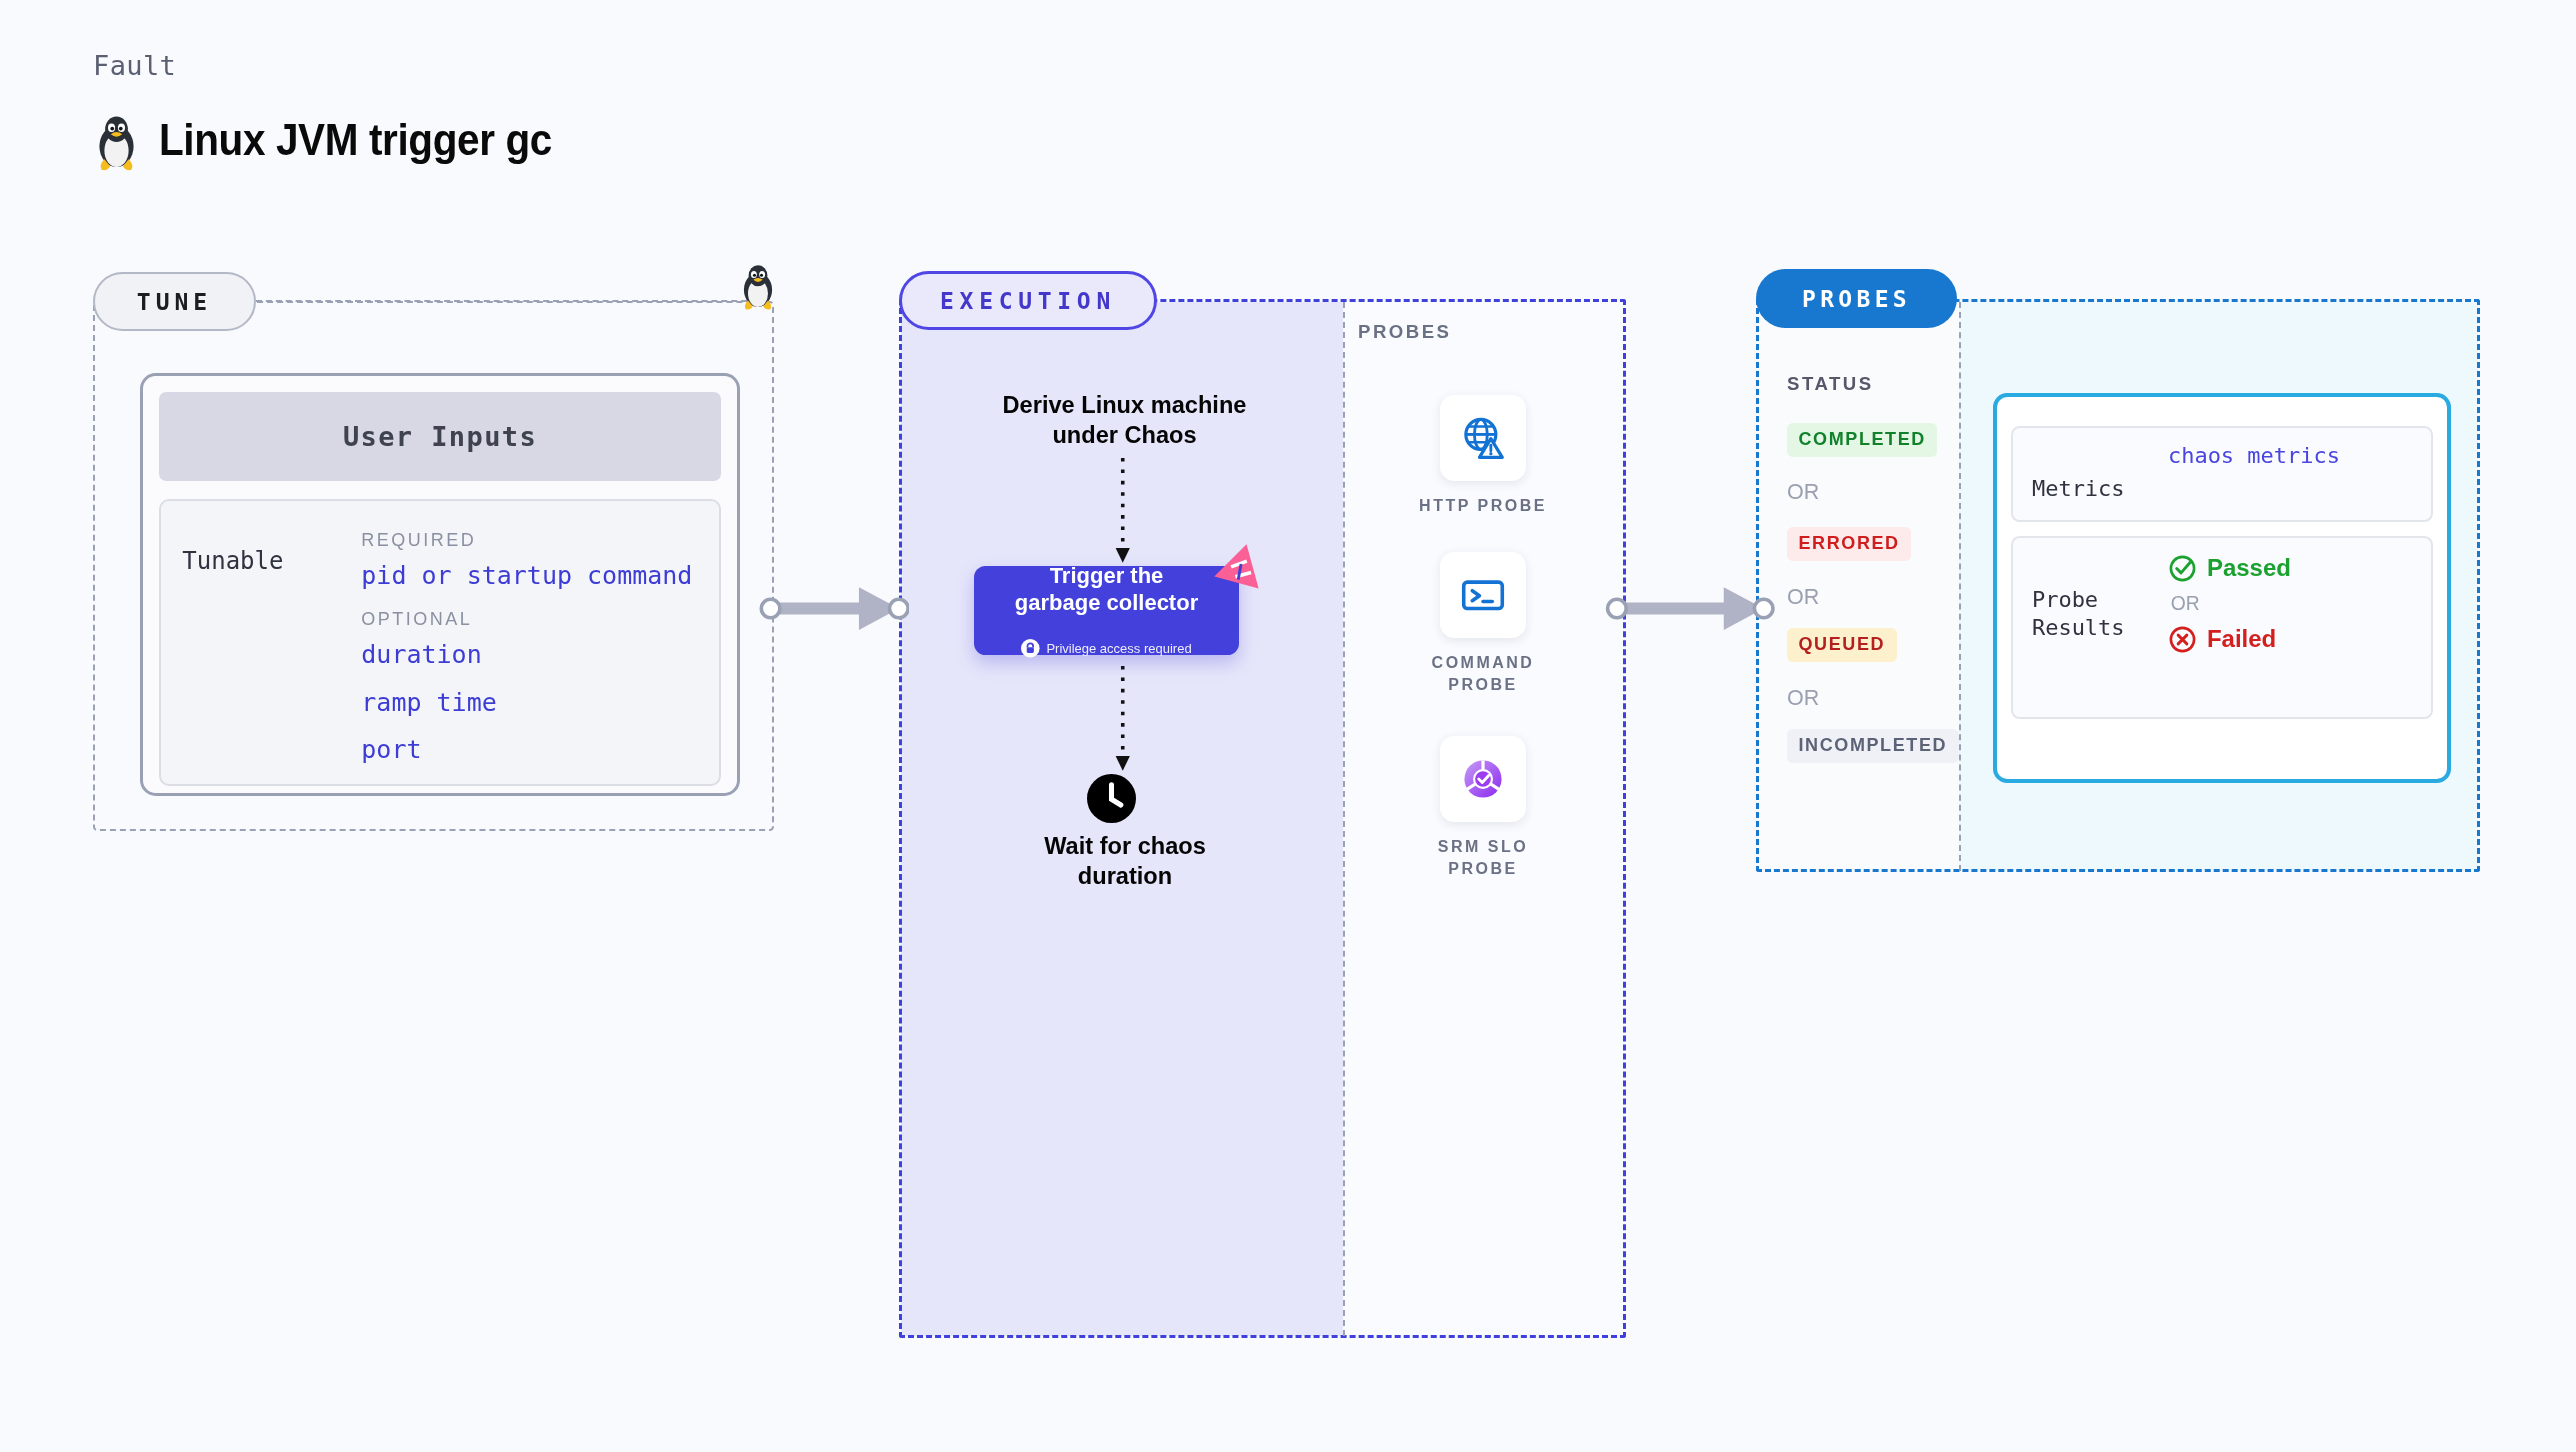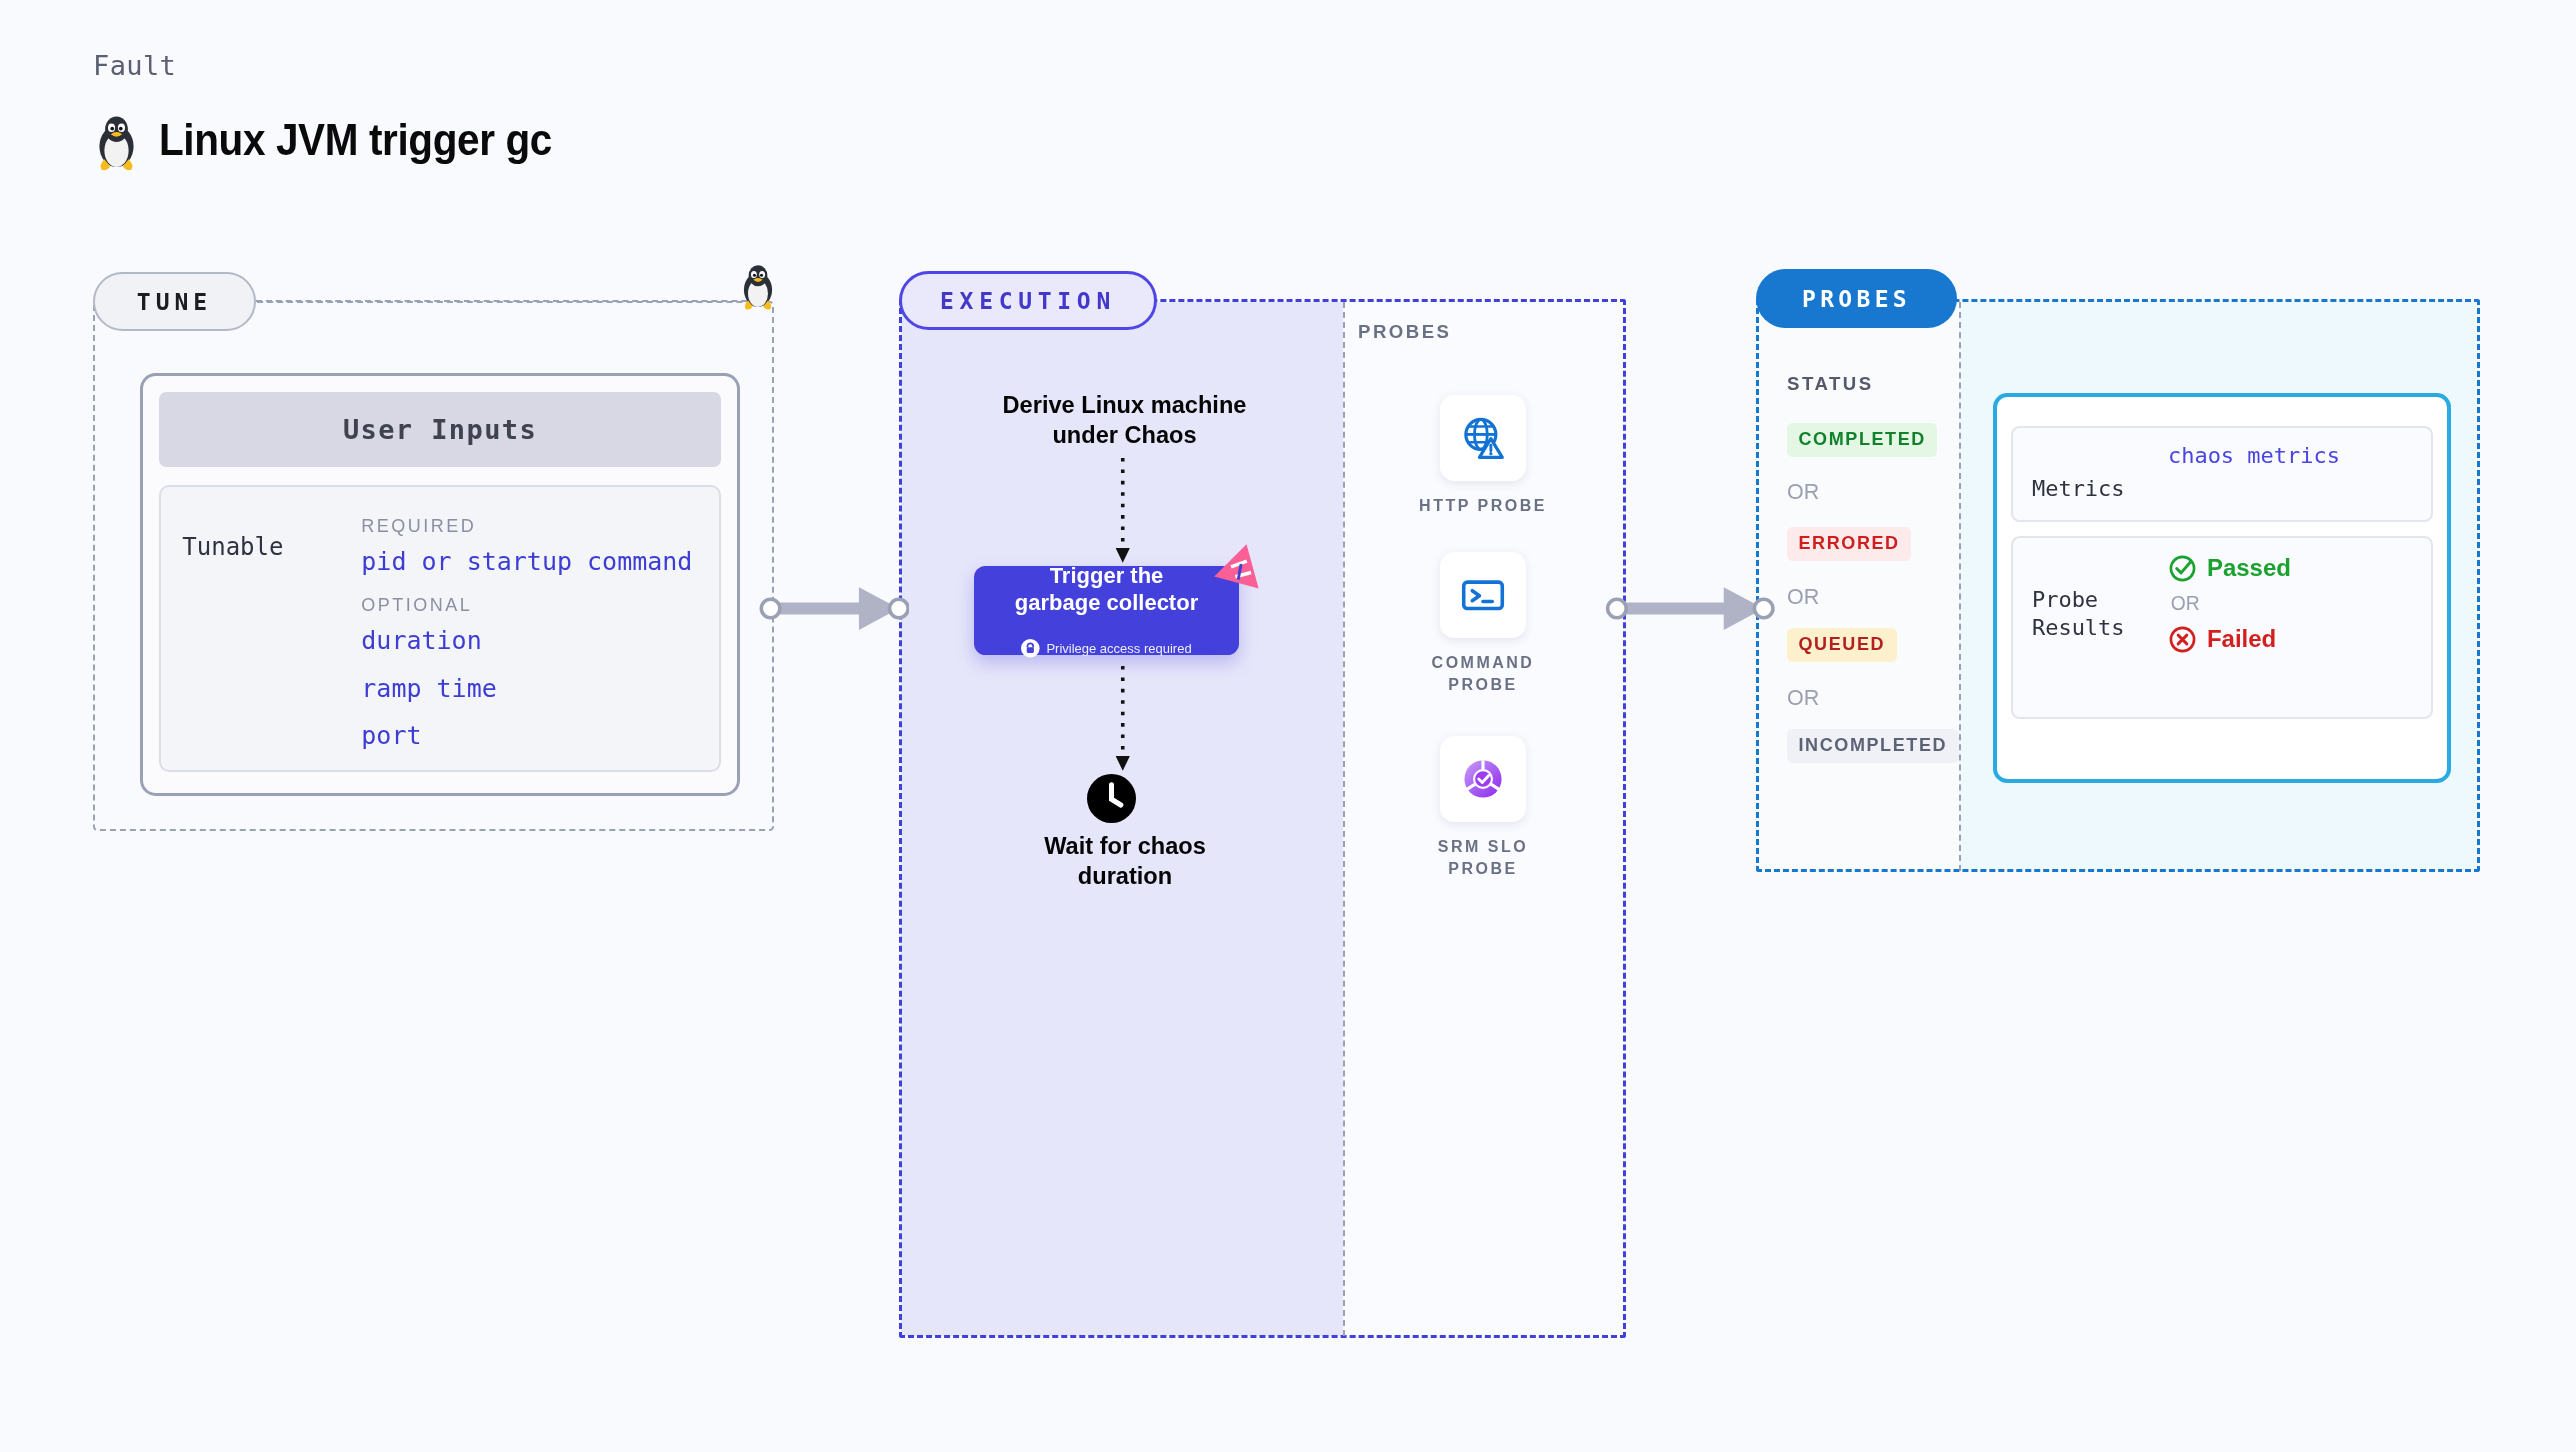--- a/index.html
+++ b/index.html
@@ -90,21 +90,21 @@
     position: absolute;
     left: 140px; top: 373px;
     width: 600px; height: 423px;
     border: 3.6px solid #9aa1b4;
     border-radius: 15.8px;
     background: #fbfbfd;
     box-sizing: border-box;
     padding: 15.8px;
   }
   #user-inputs-header {
-    height: 75px;
+    height: 89px;
     background: #d7d8e3;
     border-radius: 7.2px;
     display: flex;
     align-items: center;
     justify-content: center;
     font-family: "DejaVu Sans Mono", monospace;
     font-size: 27px;
     font-weight: bold;
     color: #3f4350;
     letter-spacing: 1.4px;

